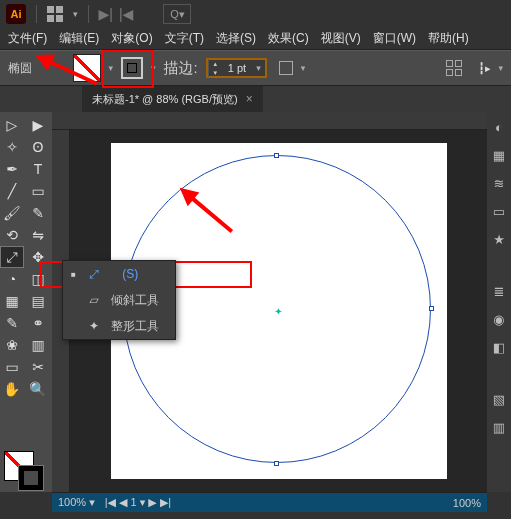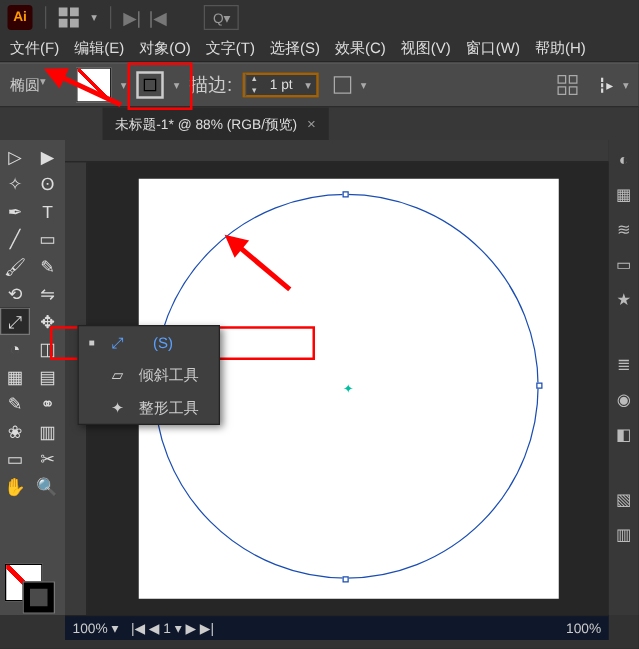--- a/index.html
+++ b/index.html
@@ -7,21 +7,21 @@
   .titlebar { height:28px; background:#323232; display:flex; align-items:center; padding:0 6px; gap:10px; }
   .ai-logo { width:20px; height:20px; background:#310000; color:#ff9a00; font-weight:bold; font-size:11px; display:flex; align-items:center; justify-content:center; border-radius:3px; }
   .tb-sep { width:1px; height:18px; background:#555; }
   .bento { width:16px; height:16px; display:grid; grid-template-columns:1fr 1fr; grid-template-rows:1fr 1fr; gap:2px; }
   .bento span { background:#aaa; }
   .chev { font-size:9px; color:#aaa; }
   .arrows { display:flex; gap:6px; color:#777; font-size:14px; }
   .search { display:flex; align-items:center; gap:4px; border:1px solid #555; padding:1px 6px; height:20px; margin-left:20px; color:#999; font-size:11px; }
   .menubar { height:22px; background:#323232; display:flex; align-items:center; padding:0 8px; gap:12px; font-size:12px; color:#ddd; border-bottom:1px solid #222; }
   .ctrlbar { height:36px; background:#4a4a4a; display:flex; align-items:center; padding:0 8px; gap:8px; border-top:1px solid #5a5a5a; border-bottom:1px solid #222; position:relative; }
-  .shape-sel { color:#ccc; font-size:12px; display:flex; align-items:flex-start; gap:0; }
+  .shape-sel { color:#ccc; font-size:12px; display:flex; align-items:flex-start; gap:12px; }
   .fill-sw { width:28px; height:28px; border:1px solid #222; background:#fff; position:relative; }
   .fill-sw::after { content:""; position:absolute; left:0; top:0; right:0; bottom:0; background:linear-gradient(to top right,transparent 46%,#f00 46%,#f00 54%,transparent 54%); }
   .stroke-sw { width:22px; height:22px; border:2px solid #ccc; background:#4a4a4a; box-shadow:inset 0 0 0 4px #4a4a4a, inset 0 0 0 5px #000; }
   .stroke-lbl { color:#ccc; font-size:15px; }
   .pt-box { display:flex; align-items:center; border:2px solid #a16207; background:#3a3a3a; height:20px; }
   .pt-step { width:14px; display:flex; flex-direction:column; }
   .pt-step span { height:9px; font-size:7px; text-align:center; line-height:9px; color:#ccc; border-left:1px solid #555;}
   .pt-val { padding:0 6px; color:#ddd; font-size:11px; }
   .grid-ico { width:16px; height:16px; display:grid; grid-template-columns:1fr 1fr; grid-template-rows:1fr 1fr; gap:2px; margin-left:auto; }
   .grid-ico span{ border:1px solid #aaa; }
@@ -35,21 +35,21 @@
   .tool.sel { background:#2a2a2a; box-shadow:inset 0 0 0 1px #777; }
   .rulerrow { height:18px; background:#3a3a3a; border-bottom:1px solid #222; }
   .rulecol { width:18px; background:#3a3a3a; border-right:1px solid #222; }
   .canvaswrap { flex:1; display:flex; flex-direction:column; background:#262626; }
   .canvasrow { flex:1; display:flex; }
   .canvas { flex:1; background:#262626; display:flex; align-items:center; justify-content:center; }
   .artboard { width:336px; height:336px; background:#fff; position:relative; }
   .ellipse { position:absolute; left:12px; top:12px; width:308px; height:308px; border:1px solid #1a4db3; border-radius:50%; }
   .anchor { width:5px; height:5px; background:#fff; border:1px solid #1a4db3; position:absolute; }
   .center-mark { position:absolute; left:50%; top:50%; transform:translate(-50%,-50%); color:#00bfa0; font-size:10px; }
-  .statusbar { height:20px; background:#0f172a; border-top:1px solid #222; display:flex; align-items:center; padding:0 6px; gap:10px; font-size:11px; color:#ccc; margin-left:52px; margin-right:24px;}
+  .statusbar { height:20px; background:#0c4a6e; border-top:1px solid #222; display:flex; align-items:center; padding:0 6px; gap:10px; font-size:11px; color:#ccc; margin-left:52px; margin-right:24px;}
   .rpanel { width:24px; background:#383838; display:flex; flex-direction:column; align-items:center; padding-top:6px; gap:10px; }
   .rpanel .pico { width:18px; height:18px; color:#bbb; font-size:13px; display:flex; align-items:center; justify-content:center; }
   
   .anno { position:absolute; pointer-events:none; }
   .redbox1 { left:102px; top:50px; width:52px; height:38px; border:2px solid #f00; }
   .redbox2 { left:40px; top:261px; width:212px; height:27px; border:2px solid #f00; }
   .arrow1 { left:30px; top:60px; transform:rotate(25deg); }
   .arrow2 { left:170px; top:200px; transform:rotate(40deg); }
   .redarrow { width:70px; height:18px; }
   .redarrow .shaft { position:absolute; right:0; top:7px; width:55px; height:4px; background:#f00; }

